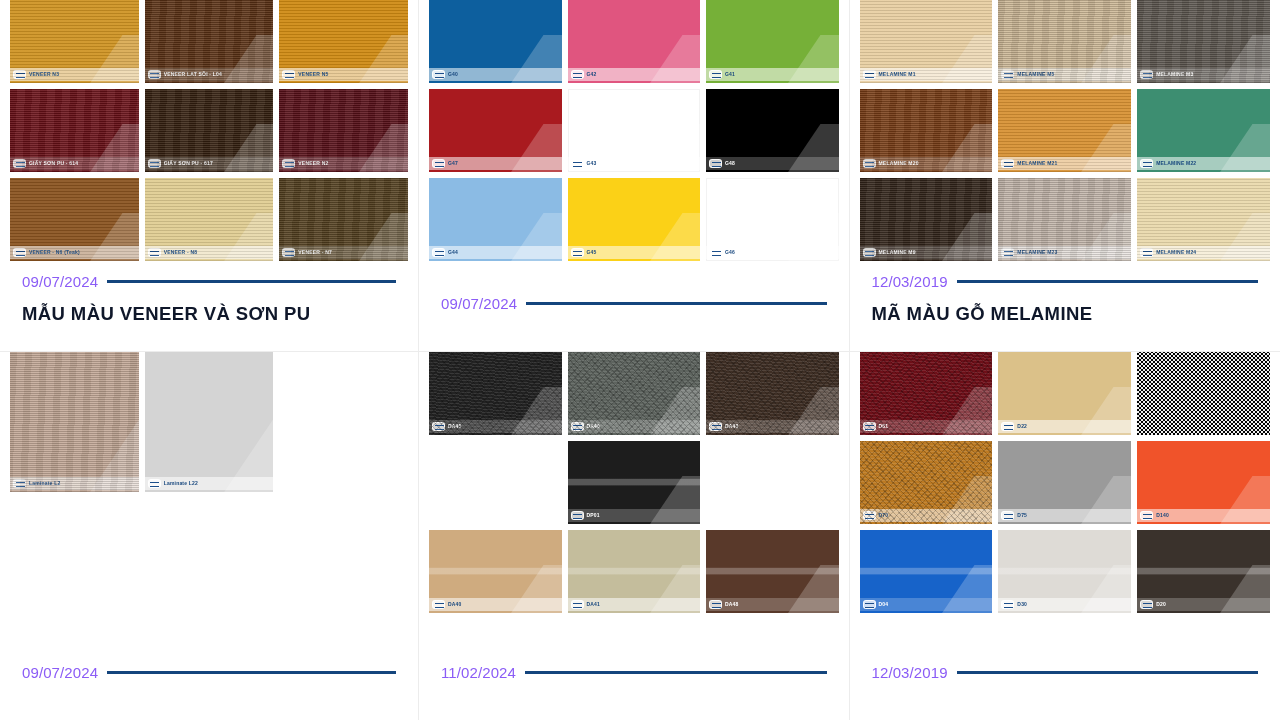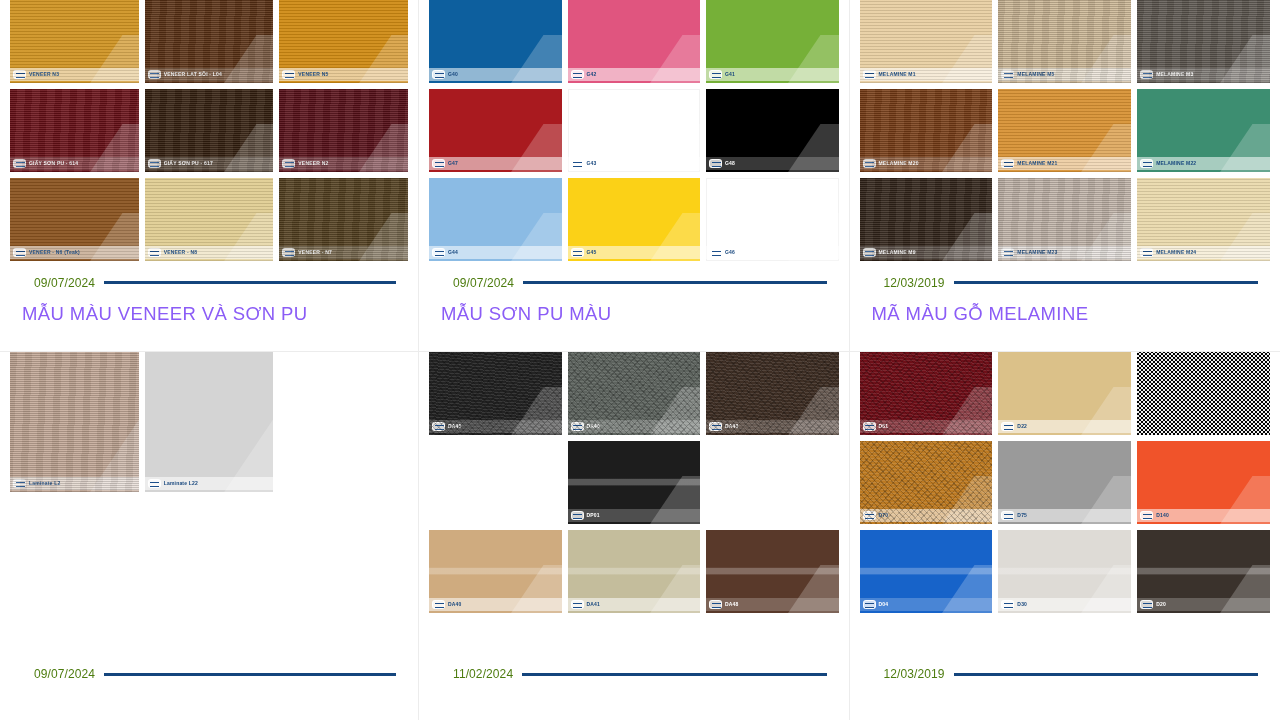--- a/index.html
+++ b/index.html
@@ -149,35 +149,34 @@
     flex: 0 0 auto;
     padding: 0 22px 26px 22px;
   }
   .dateline {
     display: flex;
     align-items: center;
     gap: 9px;
     margin-bottom: 13px;
   }
   .date {
-    font-size: 12px;
-    color: #4d7c0f;
+    font-size: 15px;
+    color: #8b5cf6;
     letter-spacing: 0.1px;
     white-space: nowrap;
-    margin-left: 12px;
   }
   .rule {
     flex: 1 1 auto;
     height: 3px;
     background: #14457d;
   }
   .title {
     font-size: 18.5px;
-    font-weight: 400;
-    color: #8b5cf6;
+    font-weight: 700;
+    color: #0f172a;
     letter-spacing: 0.4px;
     line-height: 1.2;
   }
 </style>
 </head>
 <body>
 
 <div id="grid">
     <div class="card">
       <div class="thumbs">
@@ -321,21 +320,20 @@
               <span class="code">G46</span>
             </div>
           </div>
         </div>
       </div>
       <div class="meta">
         <div class="dateline">
           <span class="date">09/07/2024</span>
           <span class="rule"></span>
         </div>
-        <div class="title">MẪU SƠN PU MÀU</div>
       </div>
     </div>
     <div class="card col3">
       <div class="thumbs">
         <div class="tgrid c3">
           <div class="sw tx-wood" style="background: rgb(232, 207, 162);">
             <div class="gloss"></div>
             <div class="band">
               <span class="logo"></span>
               <span class="code">MELAMINE M1</span>

